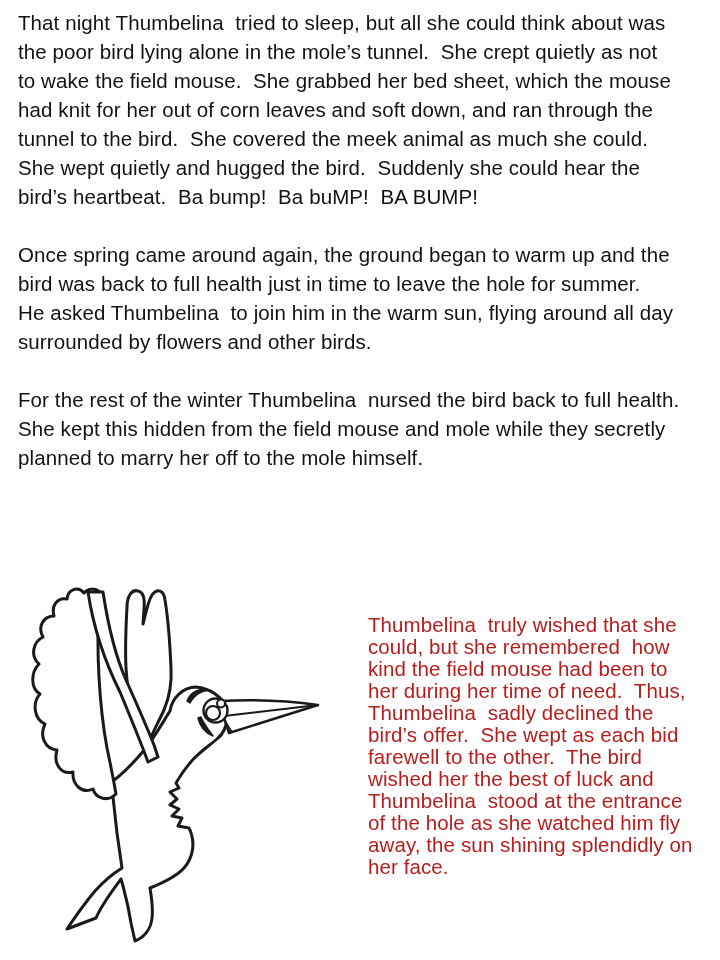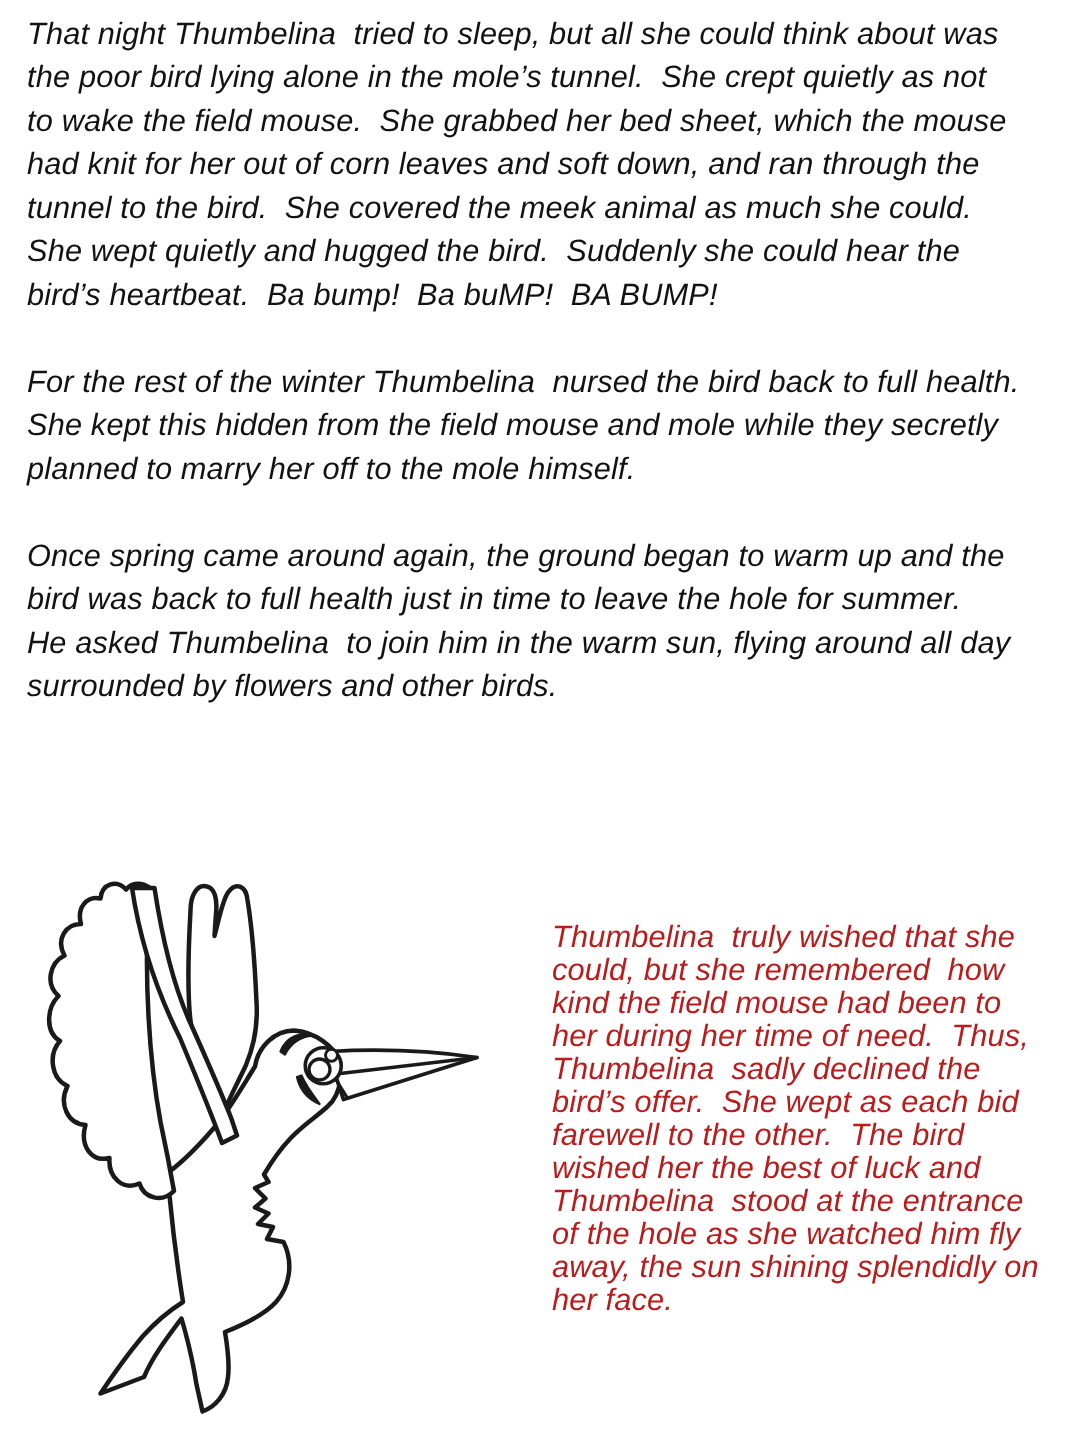--- a/index.html
+++ b/index.html
@@ -6,21 +6,20 @@
   body {
     width: 720px; height: 960px;
     background: #ffffff;
     font-family: "Liberation Sans", sans-serif;
     overflow: hidden;
   }
   .page {
     position: relative;
     width: 720px; height: 960px;
     background: #ffffff;
-    font-style: italic;
   }
   .story-main {
     position: absolute;
     left: 18px; top: 8px;
     width: 700px;
     color: #121212;
     font-size: 20.5px;
     line-height: 29px;
     letter-spacing: 0.1px;
   }
@@ -53,27 +52,27 @@
 <div class="page">
 
   <div class="story-main">
     <p>That night Thumbelina  tried to sleep, but all she could think about was
 the poor bird lying alone in the mole’s tunnel.  She crept quietly as not
 to wake the field mouse.  She grabbed her bed sheet, which the mouse
 had knit for her out of corn leaves and soft down, and ran through the
 tunnel to the bird.  She covered the meek animal as much she could.
 She wept quietly and hugged the bird.  Suddenly she could hear the
 bird’s heartbeat.  Ba bump!  Ba buMP!  BA BUMP!</p>
-    <p>For the rest of the winter Thumbelina  nursed the bird back to full health.
-She kept this hidden from the field mouse and mole while they secretly
-planned to marry her off to the mole himself.</p>
     <p>Once spring came around again, the ground began to warm up and the
 bird was back to full health just in time to leave the hole for summer.
 He asked Thumbelina  to join him in the warm sun, flying around all day
 surrounded by flowers and other birds.</p>
+    <p>For the rest of the winter Thumbelina  nursed the bird back to full health.
+She kept this hidden from the field mouse and mole while they secretly
+planned to marry her off to the mole himself.</p>
   </div>
 
   <div class="story-side">Thumbelina  truly wished that she
 could, but she remembered  how
 kind the field mouse had been to
 her during her time of need.  Thus,
 Thumbelina  sadly declined the
 bird’s offer.  She wept as each bid
 farewell to the other.  The bird
 wished her the best of luck and

